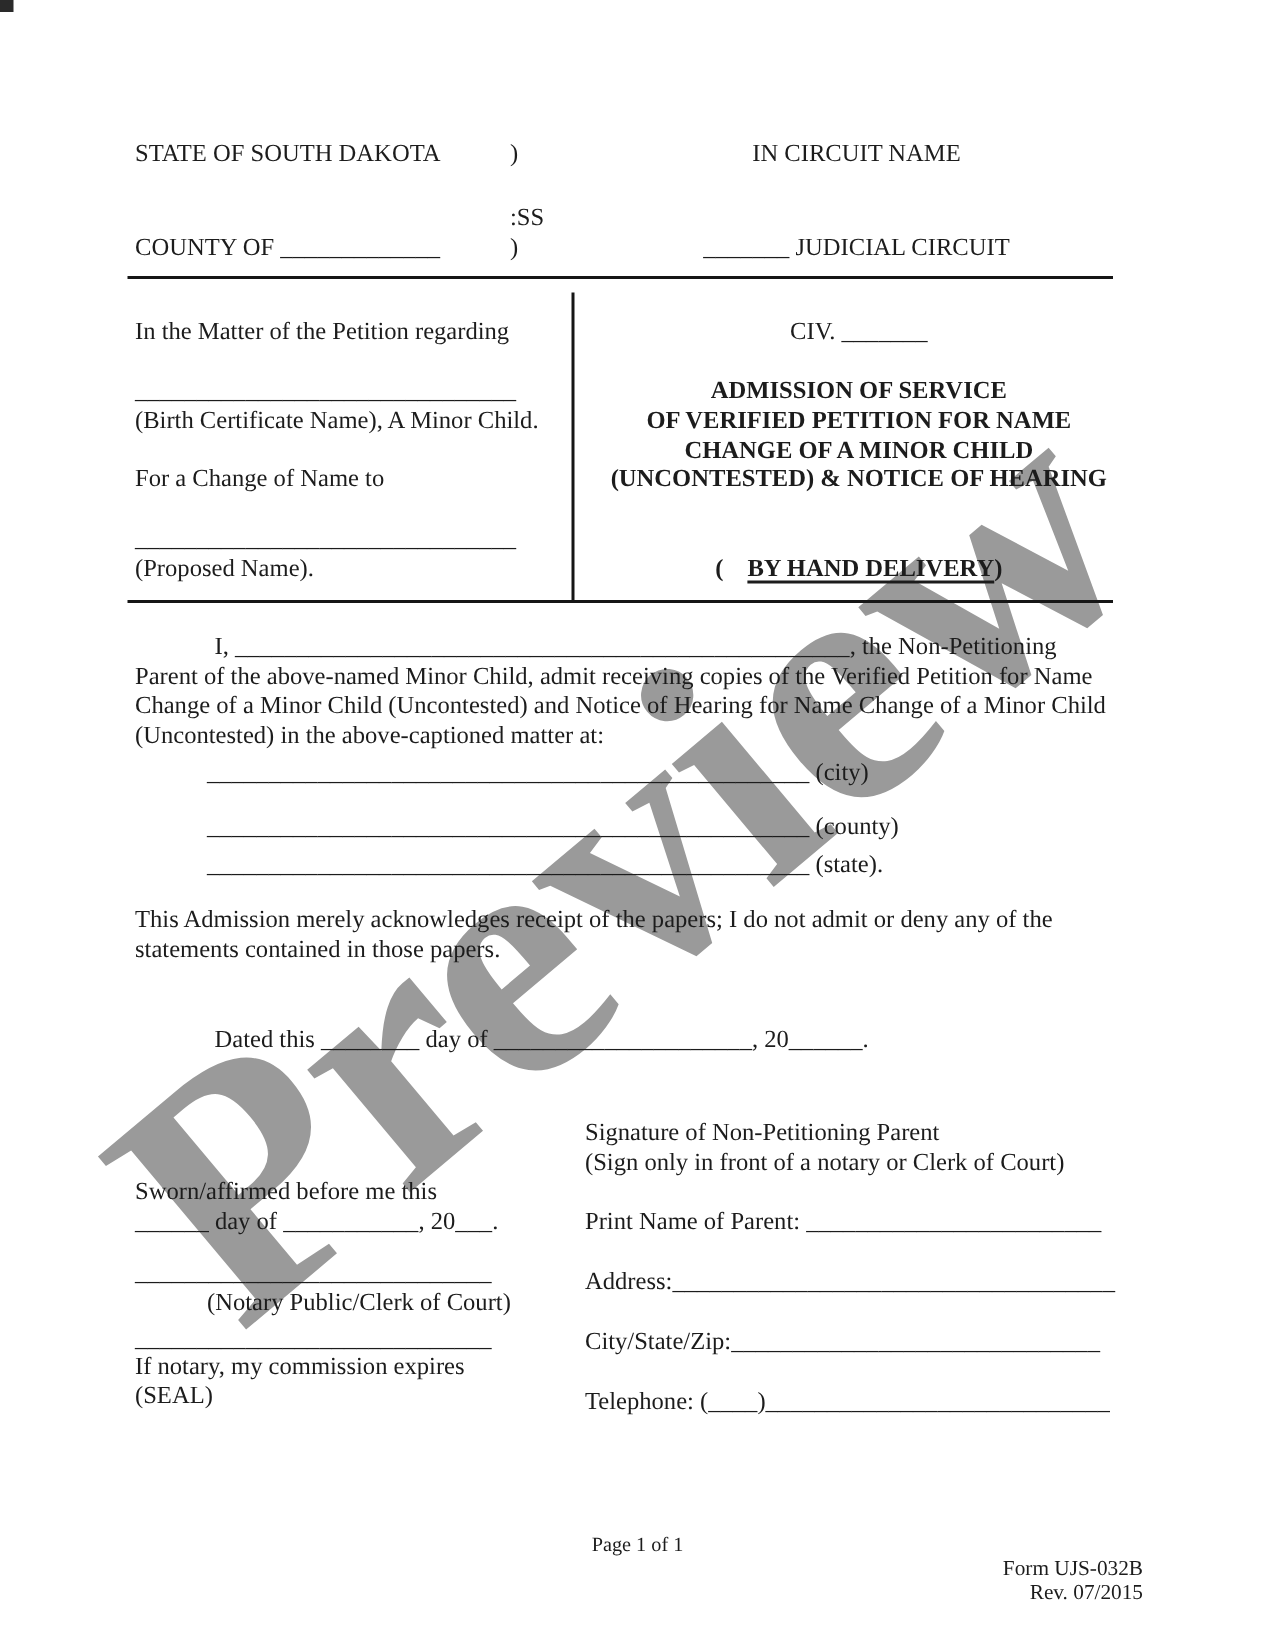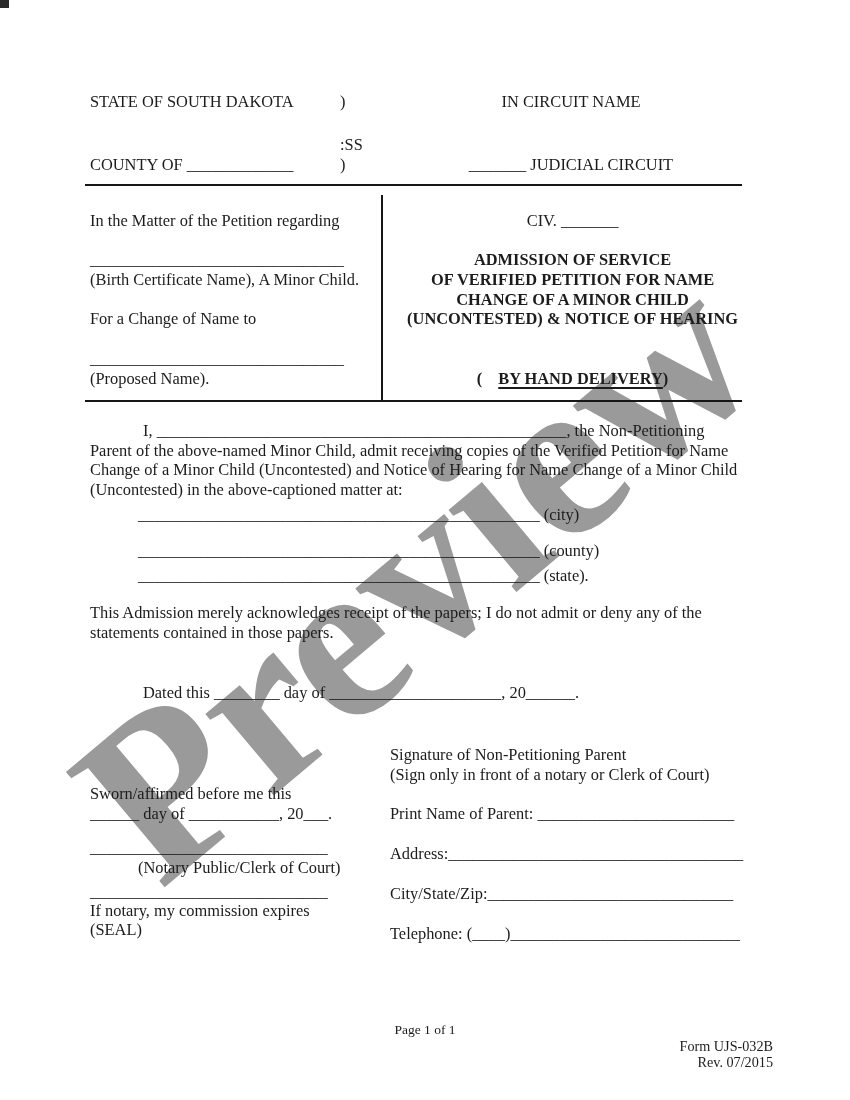--- a/index.html
+++ b/index.html
@@ -26,21 +26,21 @@
     position:absolute;left:18px;top:432px;width:790px;height:290px;z-index:0;
     font-size:232px;font-weight:bold;line-height:290px;text-align:center;
     transform:rotate(-40deg);
     font-family:"Liberation Serif","DejaVu Serif",serif;
     user-select:none;
   }
   
   .sigsec{position:absolute;left:90px;top:726px;width:675px;height:220px;z-index:1;}
   .sigsec .row{position:absolute;}
   .footer-page{position:absolute;left:0;top:1020px;width:850px;text-align:center;font-size:13.5px;z-index:1;}
-  .footer-form{position:absolute;left:96px;top:1038px;width:677px;text-align:right;font-size:14.2px;line-height:16.3px;z-index:1;}
+  .footer-form{position:absolute;left:85px;top:1038px;width:677px;text-align:right;font-size:14.2px;line-height:16.3px;z-index:1;}
   .artifact{position:absolute;left:0;top:0;width:9px;height:8px;background:#2a2a2a;z-index:1;}
   .indent{margin-left:53px;}
   .addr-row{position:absolute;left:48px;}
 </style>
 </head>
 <body>
 
 <div class="page">
 
   <div class="artifact"></div>

